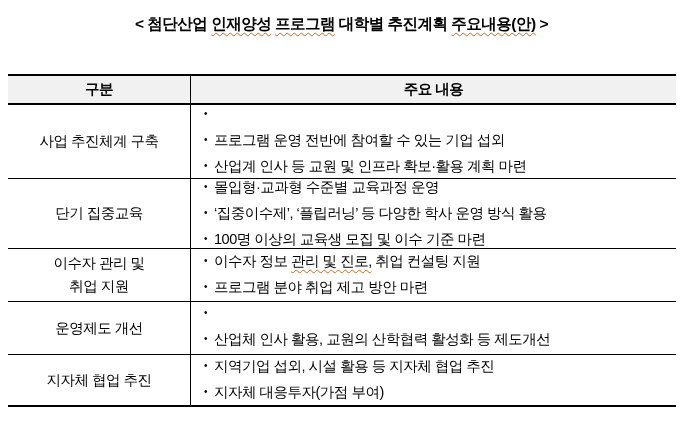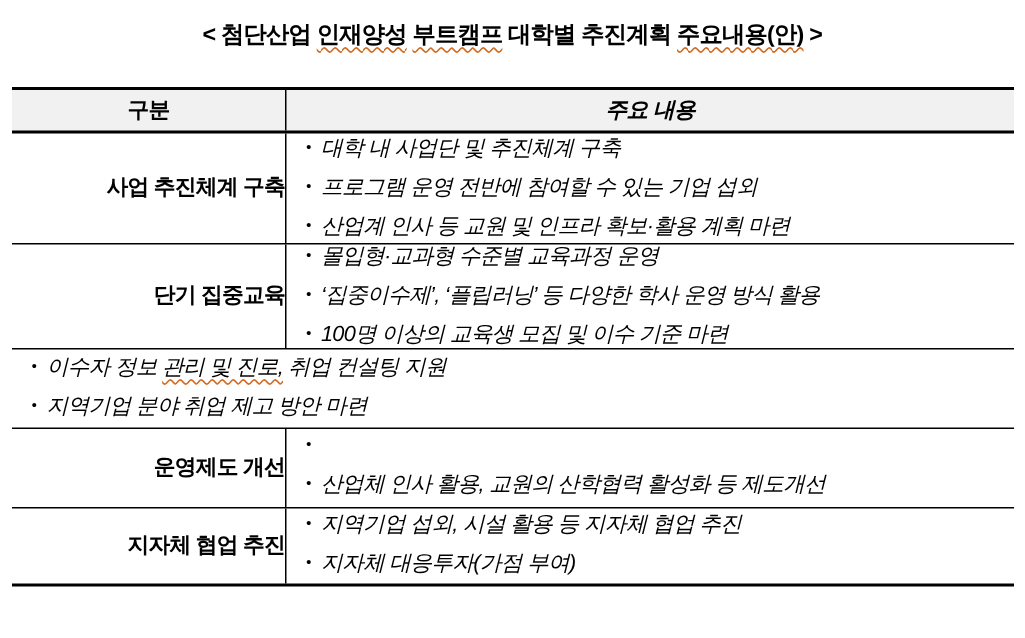--- a/index.html
+++ b/index.html
@@ -21,21 +21,21 @@
   }
   .sq {
     text-decoration-line: underline;
     text-decoration-style: wavy;
     text-decoration-color: var(--squiggle, #d2691e);
     text-decoration-thickness: 1px;
     text-underline-offset: 3px;
   }
   .table {
     position: absolute;
-    left: 8px; top: 58px;
+    left: 8px; top: 74px;
     width: 668px;
     border-top: 2px solid var(--border, #000);
     border-bottom: 2px solid var(--border, #000);
   }
   .trow { display: flex; border-bottom: 1px solid var(--border, #000); }
   .trow:last-child { border-bottom: none; }
   .trow.thead {
     background: var(--header-bg, #f1f1f1);
     border-bottom: 2px solid var(--border, #000);
     height: 29px;
@@ -43,65 +43,62 @@
   .trow:nth-of-type(2) { height: 74px; }
   .trow:nth-of-type(3) { height: 70px; }
   .trow:nth-of-type(4) { height: 53px; }
   .trow:nth-of-type(5) { height: 53px; }
   .trow:nth-of-type(6) { height: 50px; }
   .cell { font-size: 14.5px; letter-spacing: -0.5px; }
   .cell.cat {
     width: 183px;
     border-right: 1px solid var(--border, #000);
     display: flex; flex-direction: column;
-    align-items: flex-end; justify-content: center;
+    align-items: center; justify-content: center;
     text-align: center;
-    font-weight: bold;
   }
   .cell.items {
     flex: 1;
     display: flex; flex-direction: column;
     justify-content: center;
     padding-left: 13px;
-    font-style: italic;
   }
   .cell.th {
     font-weight: bold;
     display: flex; flex-direction: row;
     align-items: center; justify-content: center;
     padding: 0;
     text-align: center;
   }
   .cat-line { line-height: 23px; }
   .item { display: flex; align-items: baseline; line-height: 24px; }
   .bullet {
     font-size: 10px;
     margin-right: 7px;
     position: relative; top: -2px;
     flex: 0 0 auto;
   }
 </style>
 </head>
 <body>
 
-<div class="title"><span>&lt; 첨단산업 </span><span class="sq">인재양성</span><span> </span><span class="sq">부트캠프</span><span> 대학별 추진계획 </span><span class="sq">주요내용(안)</span><span> &gt;</span></div>
+<div class="title"><span>&lt; 첨단산업 </span><span class="sq">인재양성</span><span> </span><span class="sq">프로그램</span><span> 대학별 추진계획 </span><span class="sq">주요내용(안)</span><span> &gt;</span></div>
 
 <div class="table">
   <div class="trow thead">
     <div class="cell cat th">구분</div>
     <div class="cell items th">주요 내용</div>
   </div>
 <div class="trow">
       <div class="cell cat">
         <div class="cat-line"><span>사업 추진체계 구축</span></div>
       </div>
       <div class="cell items">
         <div class="item">
           <span class="bullet">•</span>
-          <span><span>대학 내 사업단 및 추진체계 구축</span></span>
         </div>
         <div class="item">
           <span class="bullet">•</span>
           <span><span>프로그램 운영 전반에 참여할 수 있는 기업 섭외</span></span>
         </div>
         <div class="item">
           <span class="bullet">•</span>
           <span><span>산업계 인사 등 교원 및 인프라 확보·활용 계획 마련</span></span>
         </div>
       </div>
@@ -119,28 +116,32 @@
           <span class="bullet">•</span>
           <span><span>‘집중이수제’, ‘플립러닝’ 등 다양한 학사 운영 방식 활용</span></span>
         </div>
         <div class="item">
           <span class="bullet">•</span>
           <span><span>100명 이상의 교육생 모집 및 이수 기준 마련</span></span>
         </div>
       </div>
     </div>
     <div class="trow">
+      <div class="cell cat">
+        <div class="cat-line"><span>이수자 관리 및</span></div>
+        <div class="cat-line"><span>취업 지원</span></div>
+      </div>
       <div class="cell items">
         <div class="item">
           <span class="bullet">•</span>
           <span><span>이수자 정보 </span><span class="sq">관리 및 진로,</span><span> 취업 컨설팅 지원</span></span>
         </div>
         <div class="item">
           <span class="bullet">•</span>
-          <span><span>지역기업 분야 취업 제고 방안 마련</span></span>
+          <span><span>프로그램 분야 취업 제고 방안 마련</span></span>
         </div>
       </div>
     </div>
     <div class="trow">
       <div class="cell cat">
         <div class="cat-line"><span>운영제도 개선</span></div>
       </div>
       <div class="cell items">
         <div class="item">
           <span class="bullet">•</span>

